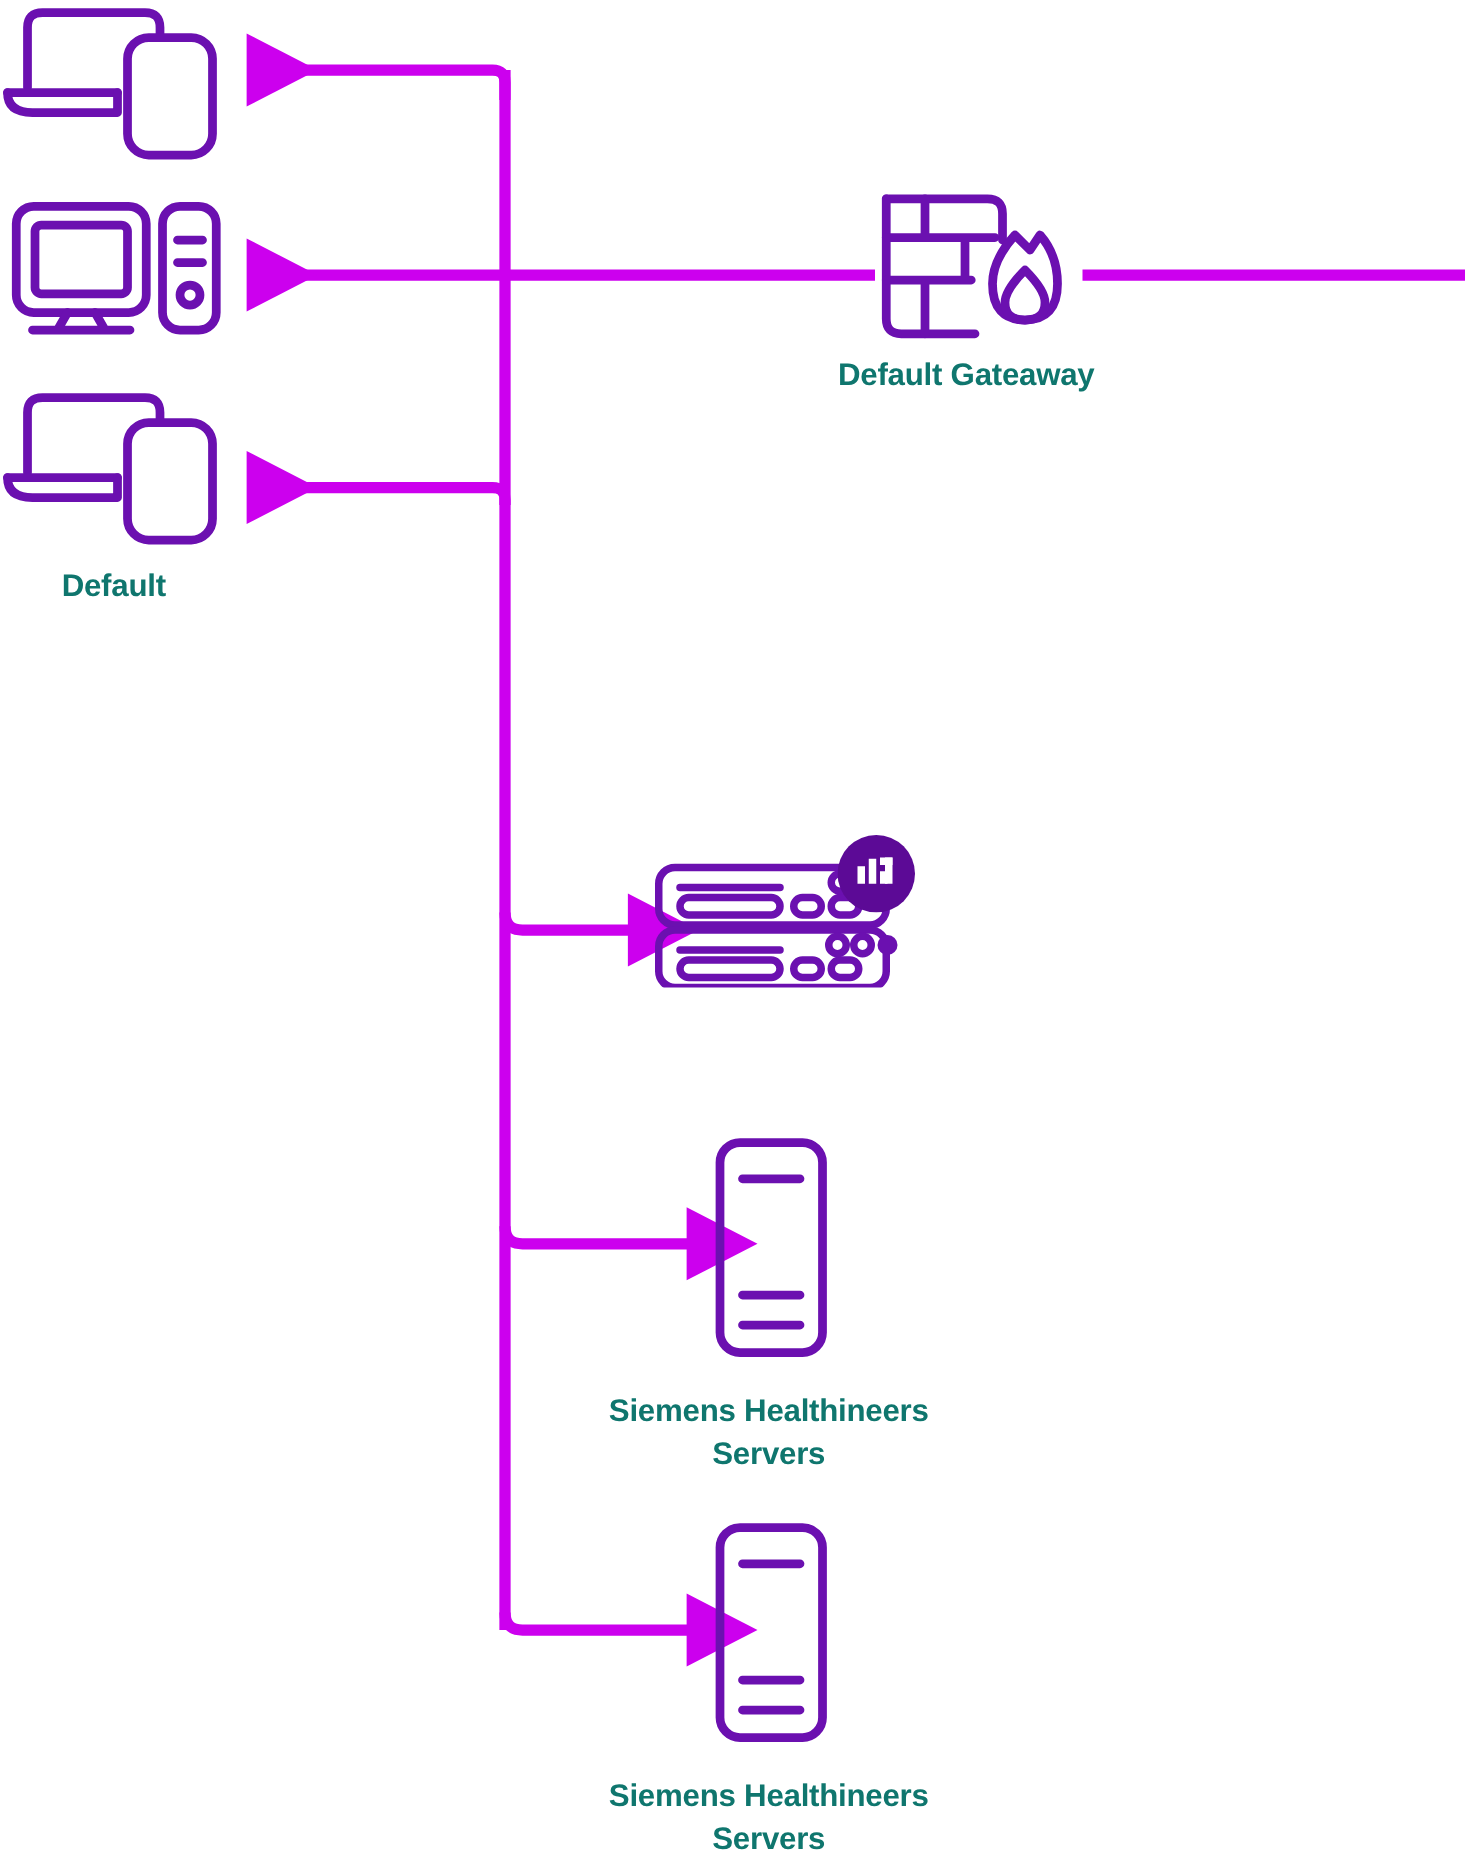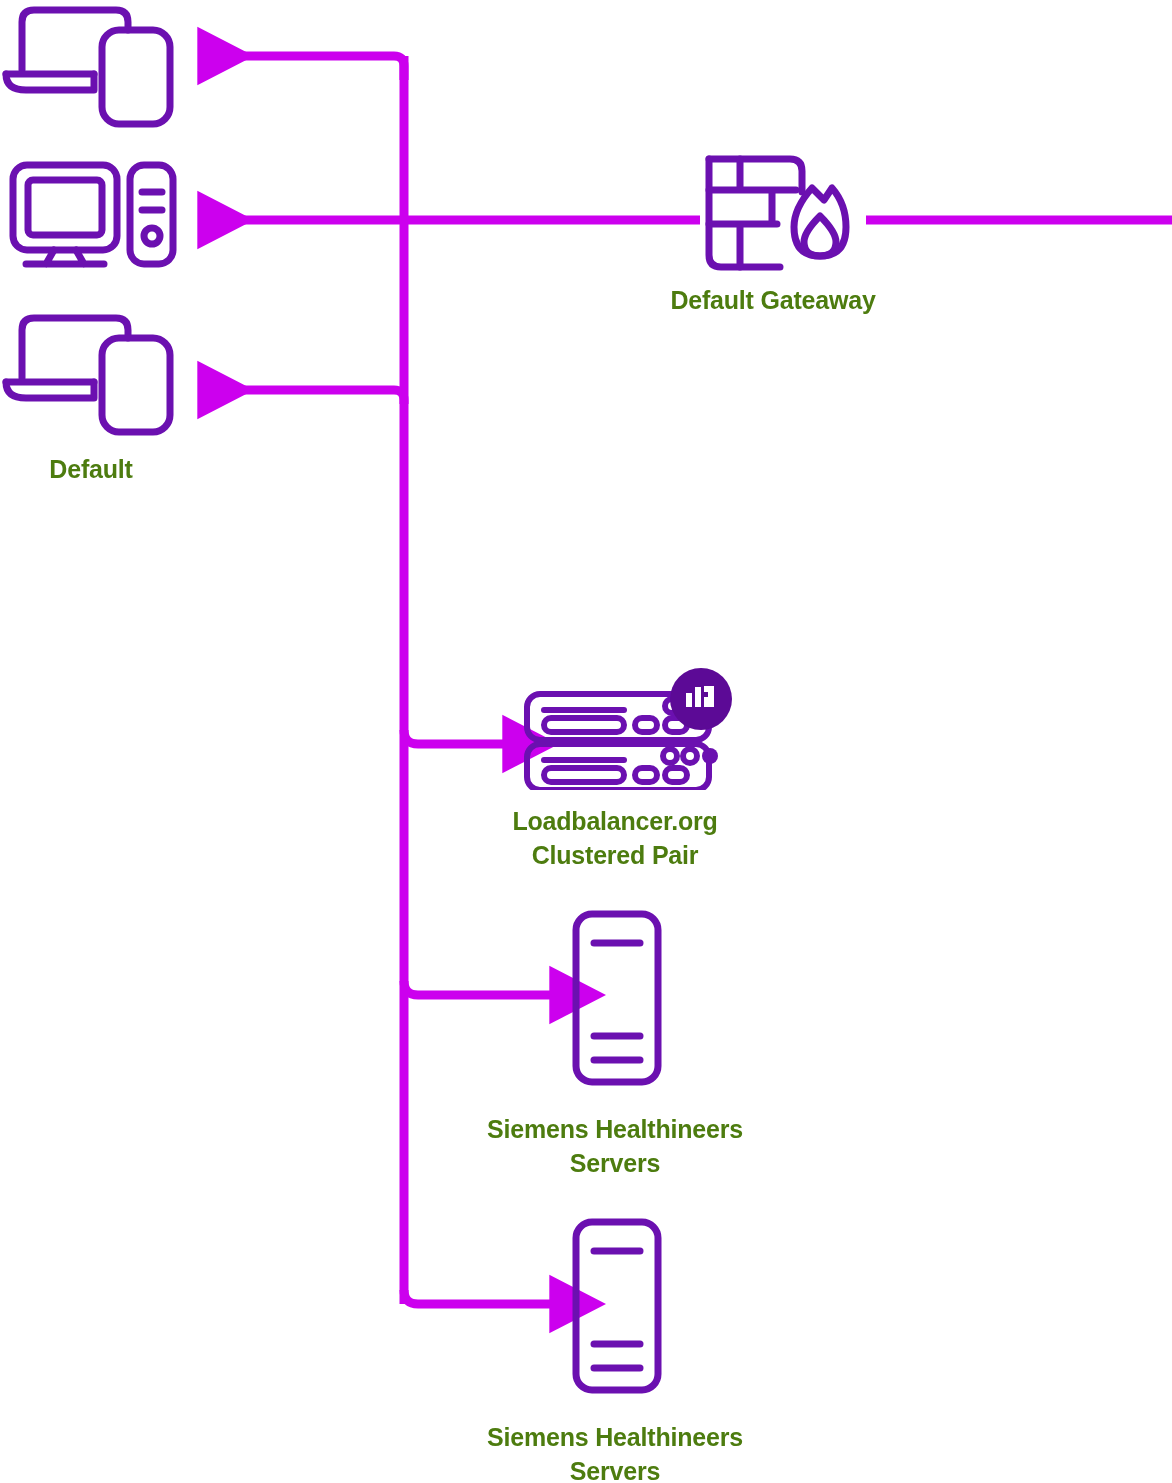--- a/index.html
+++ b/index.html
@@ -21,21 +21,21 @@
     top: 0;
     width: 1172px;
     height: 1483px;
   }
   .node-label {
     position: absolute;
     text-align: center;
     font-weight: bold;
     font-size: 25px;
     line-height: 1.36;
-    color: #4d7c0f;
+    color: #0f766e;
     letter-spacing: -0.2px;
     white-space: pre-line;
     user-select: none;
   }
   .icon-box {
     position: absolute;
   }
 </style>
 </head>
 <body>
@@ -144,22 +144,20 @@
     <circle cx="31" cy="31" r="31" fill="#5c0a96"></circle>
     <g fill="#ffffff">
       <rect x="16" y="25" width="6" height="14"></rect>
       <rect x="25" y="19" width="6" height="20"></rect>
       <rect x="34" y="29" width="6" height="10"></rect>
       <rect x="34" y="18" width="10" height="6"></rect>
       <rect x="38" y="18" width="6" height="21"></rect>
     </g>
   </svg>
 
-  <div class="node-label" style="left:436px; top:804px; width:358px;">Loadbalancer.org
-Clustered Pair</div>
 
   <svg class="icon-box" style="left:570px; top:908px; width:94px; height:180px;" viewBox="0 0 94 180" xmlns="http://www.w3.org/2000/svg">
     <g fill="none" stroke="#6b10b0" stroke-width="7" stroke-linecap="round" stroke-linejoin="round">
       <rect x="6" y="6" width="82" height="168" rx="16" ry="16"></rect>
       <path d="M 24 35 L 70 35"></path>
       <path d="M 24 128 L 70 128"></path>
       <path d="M 24 152 L 70 152"></path>
     </g>
   </svg>
 

